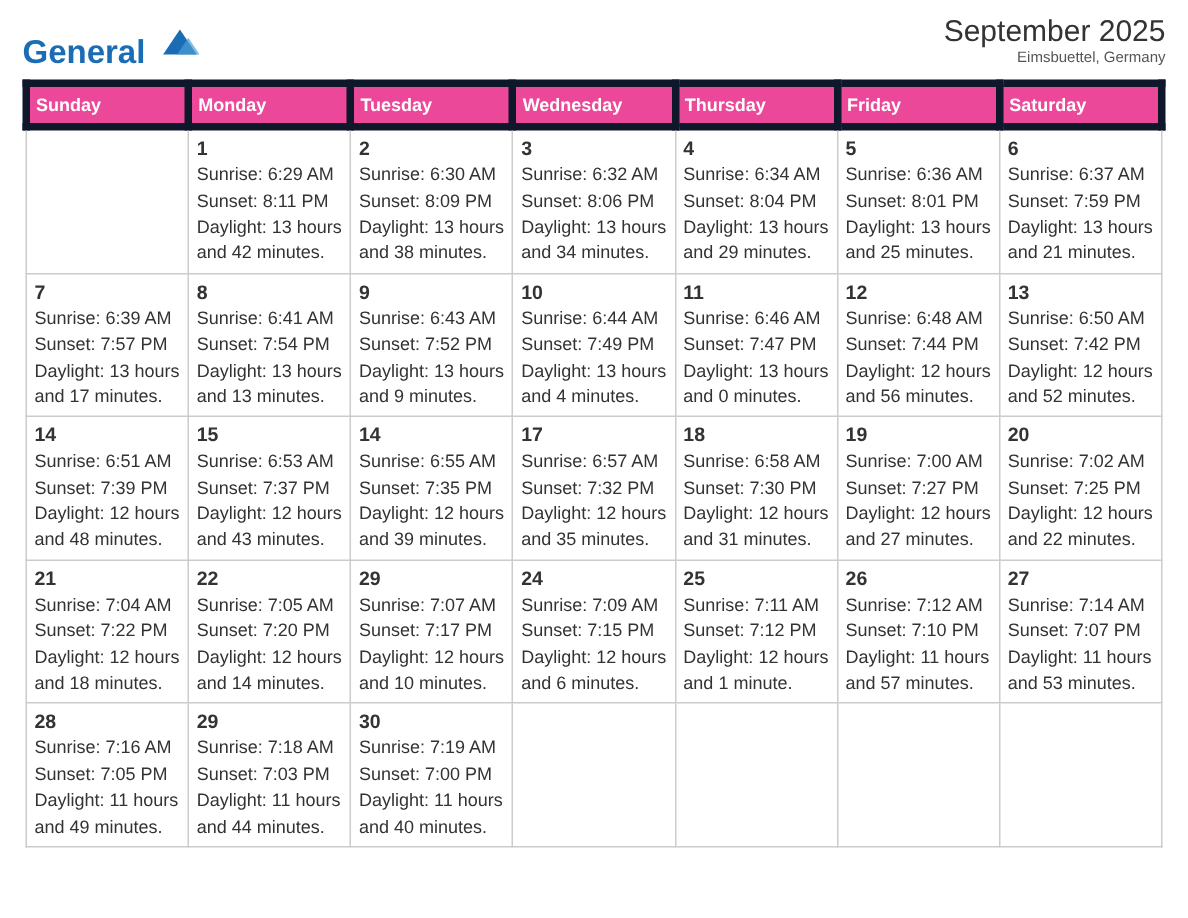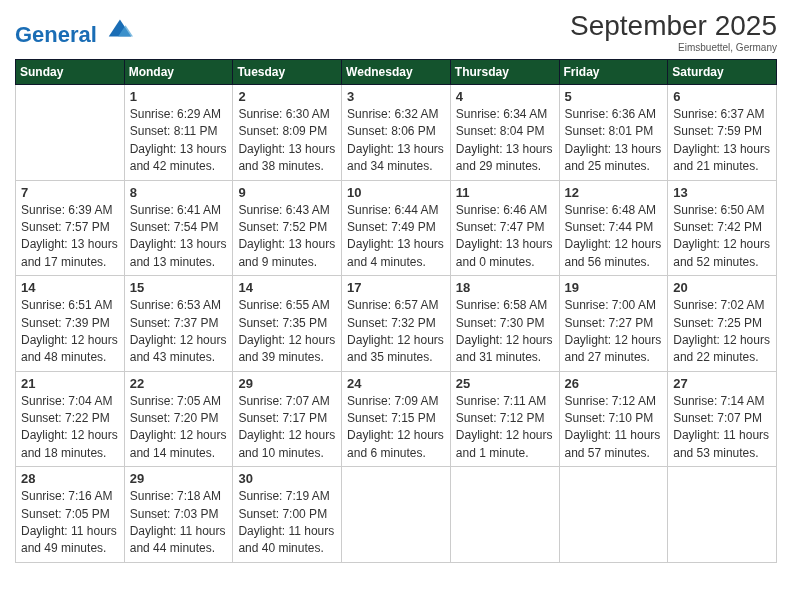--- a/index.html
+++ b/index.html
@@ -33,41 +33,41 @@
     .logo-icon {
       width: 28px;
       height: 28px;
       margin-left: 2px;
       margin-right: 2px;
     }
     .title-area {
       text-align: right;
     }
     .month-title {
-      font-size: 28px;
+      font-size: 20px;
       font-weight: normal;
       color: #333;
     }
     .location {
       font-size: 10px;
       color: #555;
     }
     table {
       width: 100%;
       border-collapse: collapse;
       font-size: 10.5px;
     }
     thead th {
-      background-color: #14532d;
+      background-color: #ec4899;
       color: #fff;
       padding: 5px 4px;
       text-align: left;
       font-size: 12px;
       font-weight: bold;
-      border: 1px solid #0f172a;
+      border: 5px solid #0f172a;
     }
     tbody td {
       border: 1px solid #ccc;
       vertical-align: top;
       padding: 4px 5px;
       height: 88px;
       width: 14.28%;
       color: #333;
     }
     .day-number {

